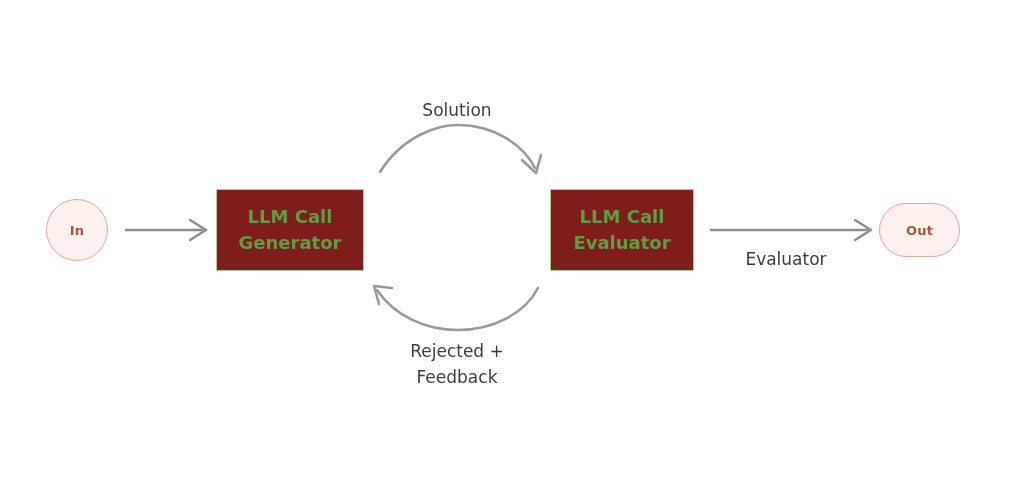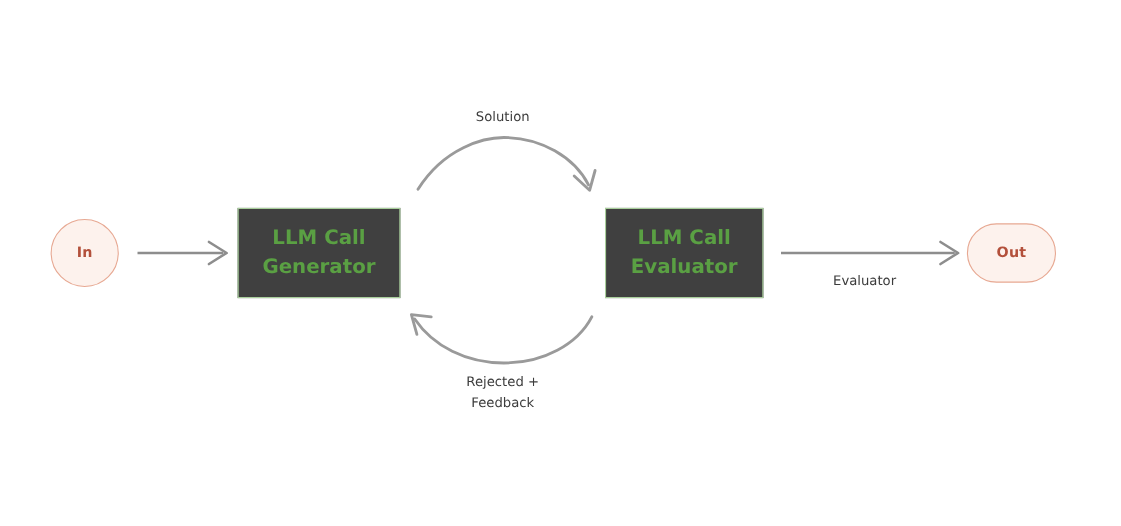--- a/index.html
+++ b/index.html
@@ -56,21 +56,21 @@
   #node-out {
     left: 879px;
     top: 203px;
     width: 81px;
     height: 54px;
     border-radius: 27px;
     justify-content: center;
   }
 
   .process {
-    background: #404040;
+    background: #7f1d1d;
     border: 1.5px solid #a9cf9c;
     color: #5aa043;
     font-weight: bold;
     font-size: 18px;
     line-height: 1.42;
   }
   #node-generator {
     left: 216px;
     top: 189px;
     width: 148px;
@@ -80,21 +80,21 @@
     left: 550px;
     top: 189px;
     width: 144px;
     height: 82px;
   }
 
   
   .edge-label {
     position: absolute;
     color: #3c3c3c;
-    font-size: 12px;
+    font-size: 17px;
     line-height: 1.55;
     text-align: center;
     white-space: pre-line;
   }
   #label-solution {
     left: 357px;
     top: 97px;
     width: 200px;
   }
   #label-accepted {

